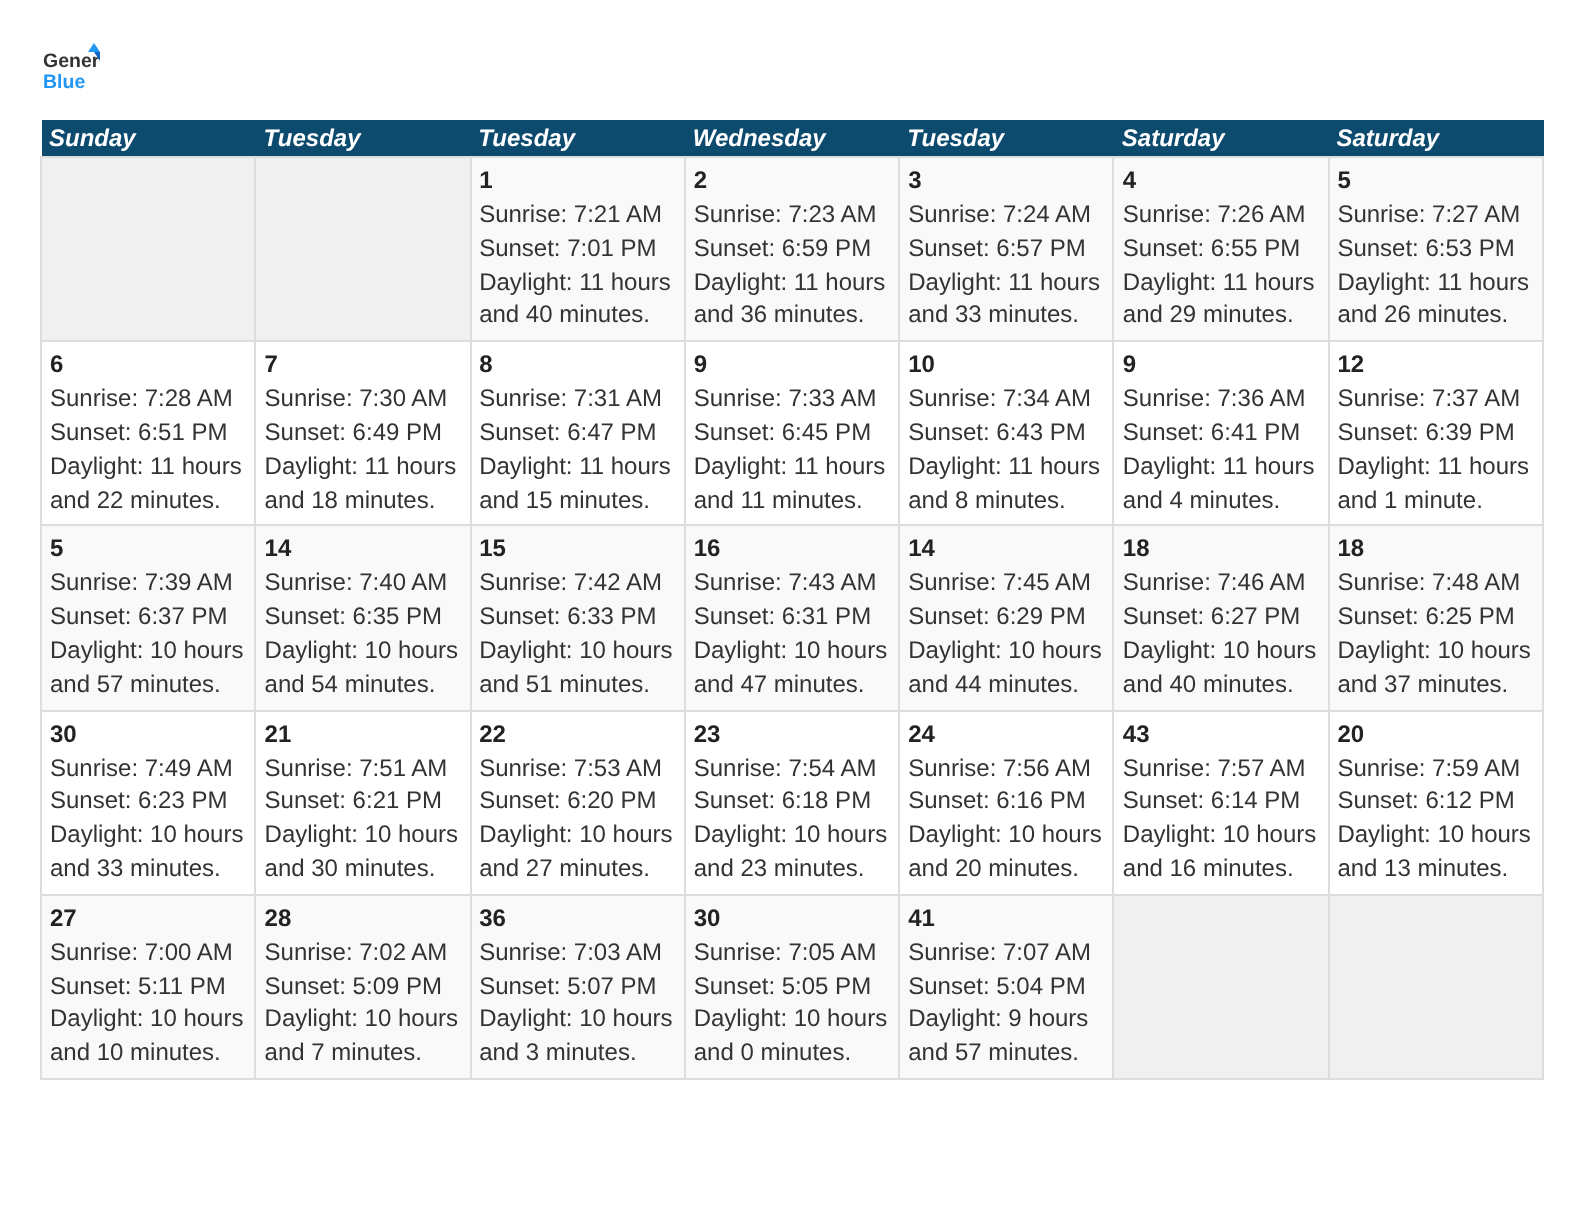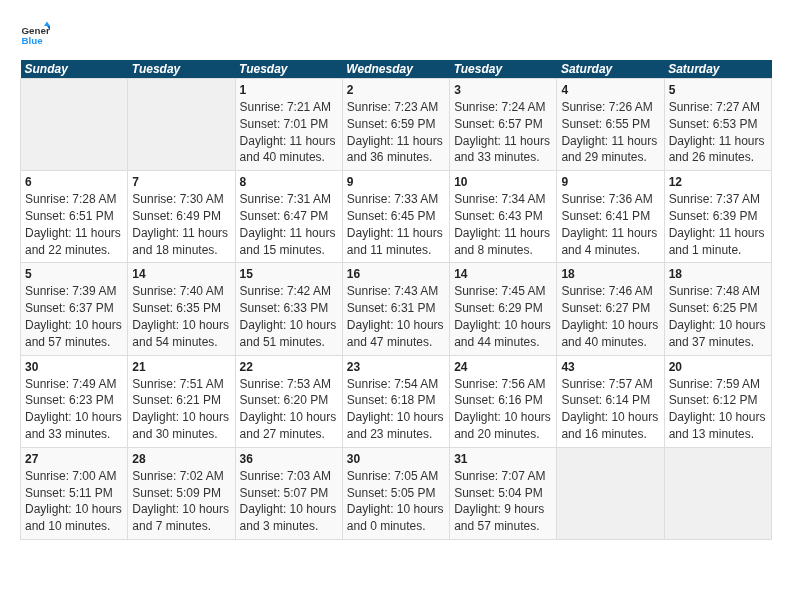--- a/index.html
+++ b/index.html
@@ -235,20 +235,20 @@
         </td>
         <td>
           <div class="day-number">36</div>
           <div class="day-info">Sunrise: 7:03 AM<br>Sunset: 5:07 PM<br>Daylight: 10 hours and 3 minutes.</div>
         </td>
         <td>
           <div class="day-number">30</div>
           <div class="day-info">Sunrise: 7:05 AM<br>Sunset: 5:05 PM<br>Daylight: 10 hours and 0 minutes.</div>
         </td>
         <td>
-          <div class="day-number">31</div>
+          <div class="day-number">41</div>
           <div class="day-info">Sunrise: 7:07 AM<br>Sunset: 5:04 PM<br>Daylight: 9 hours and 57 minutes.</div>
         </td>
         <td class="empty-cell"></td>
         <td class="empty-cell"></td>
       </tr>
     </tbody>
 </table>
 
 </body></html>

